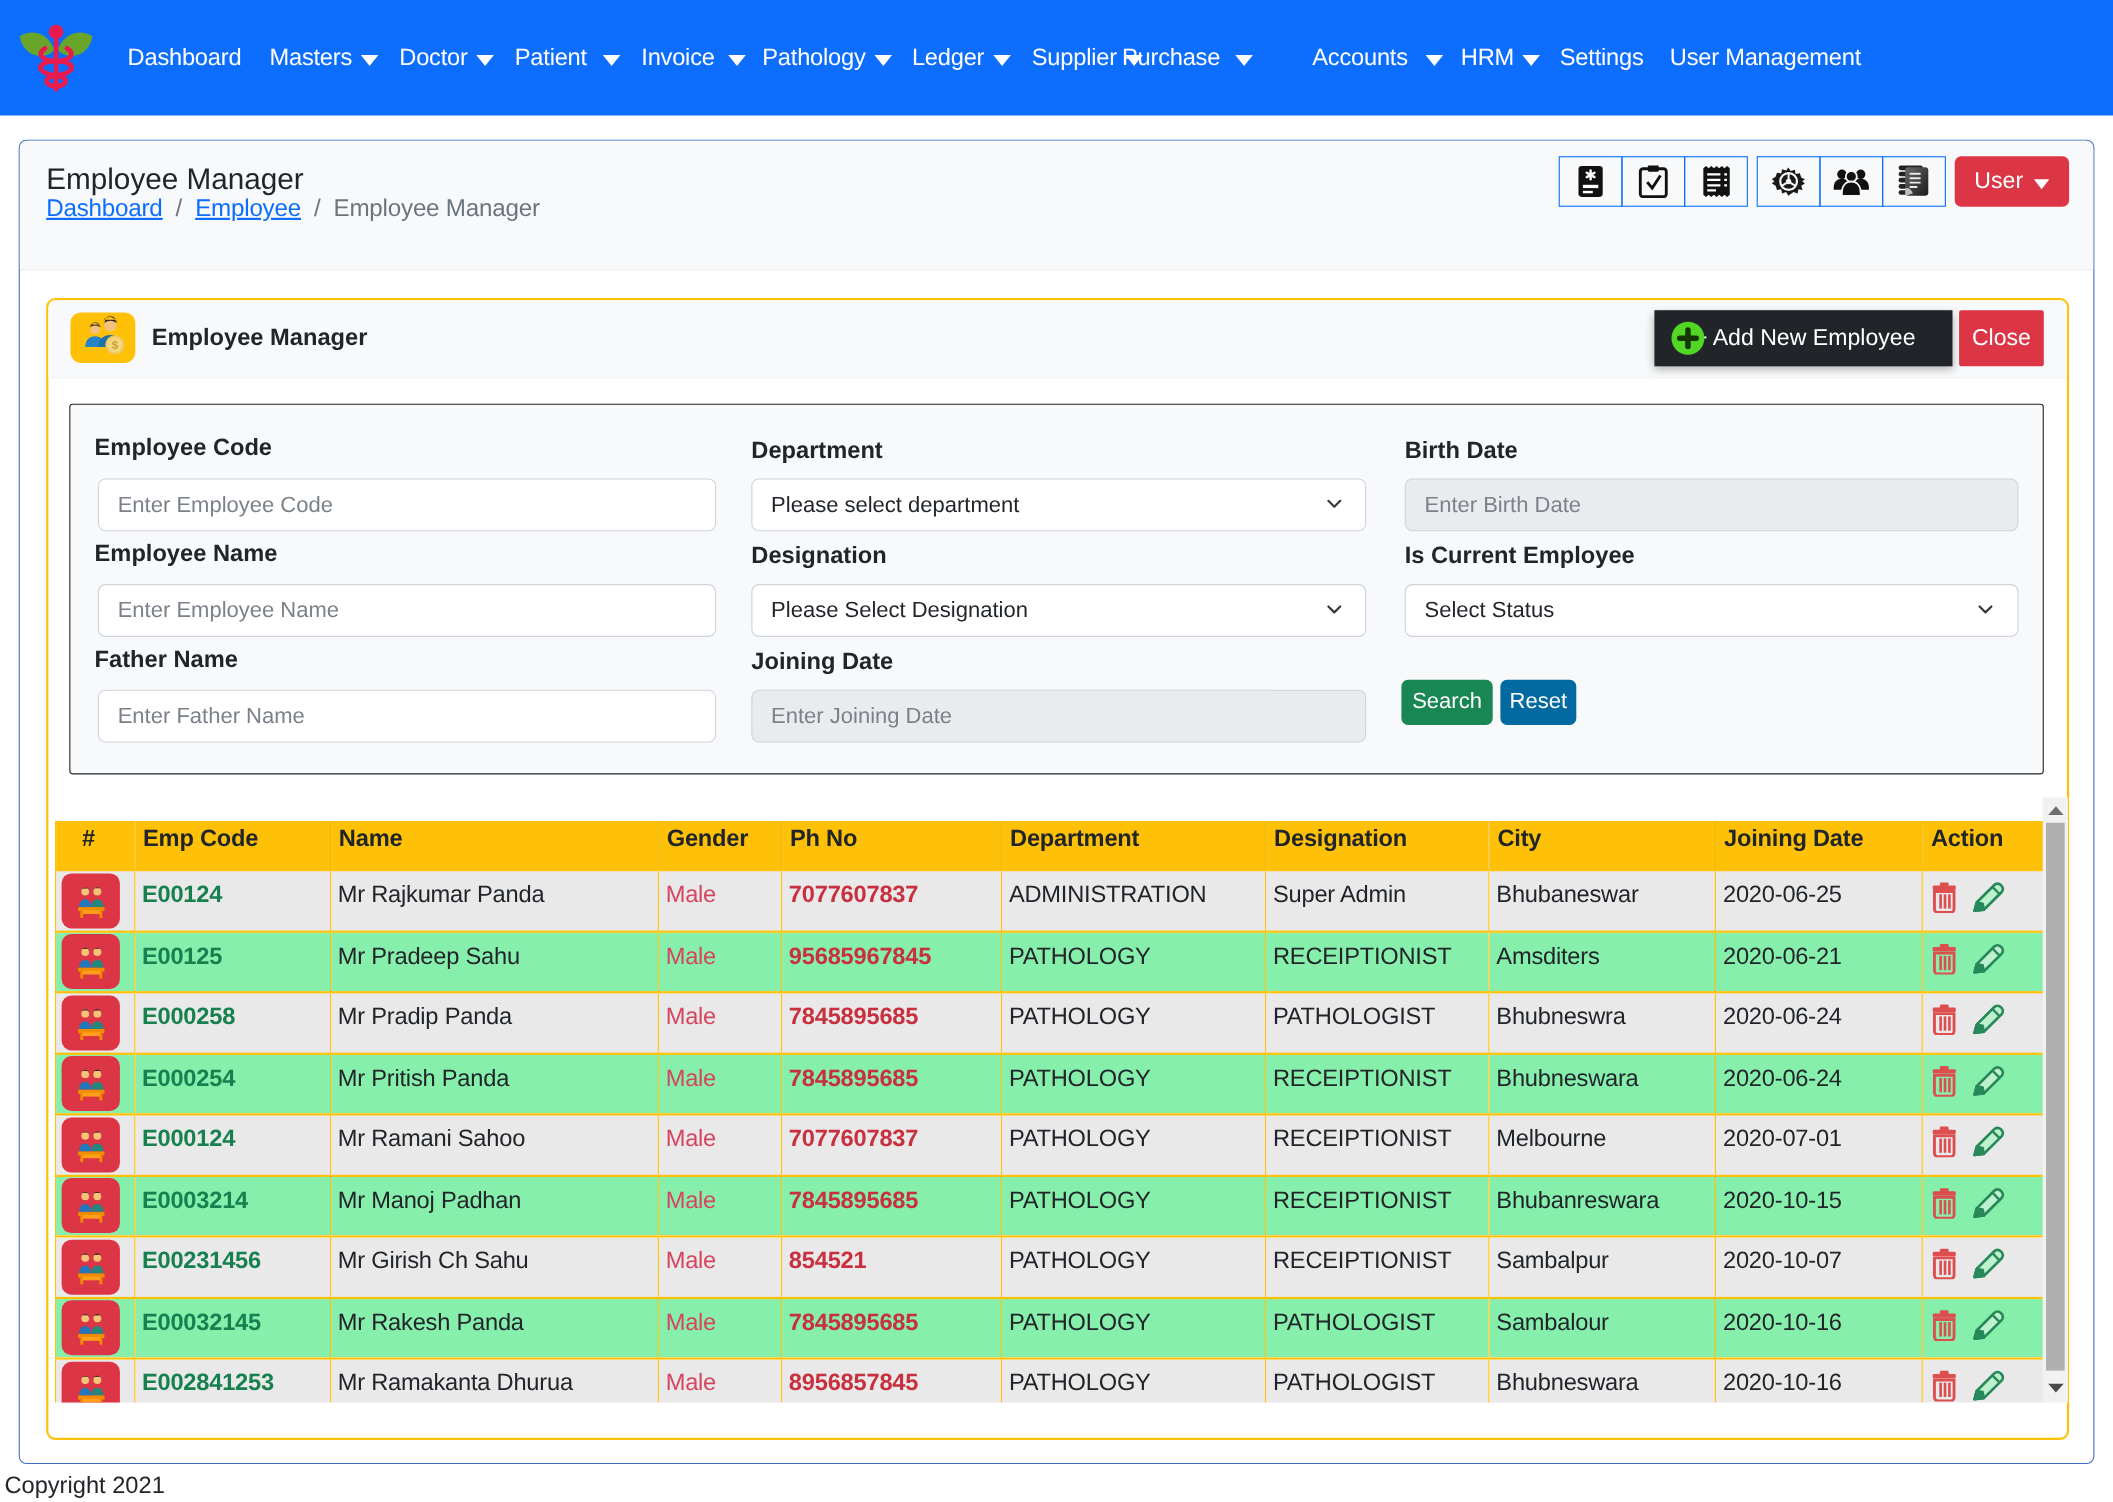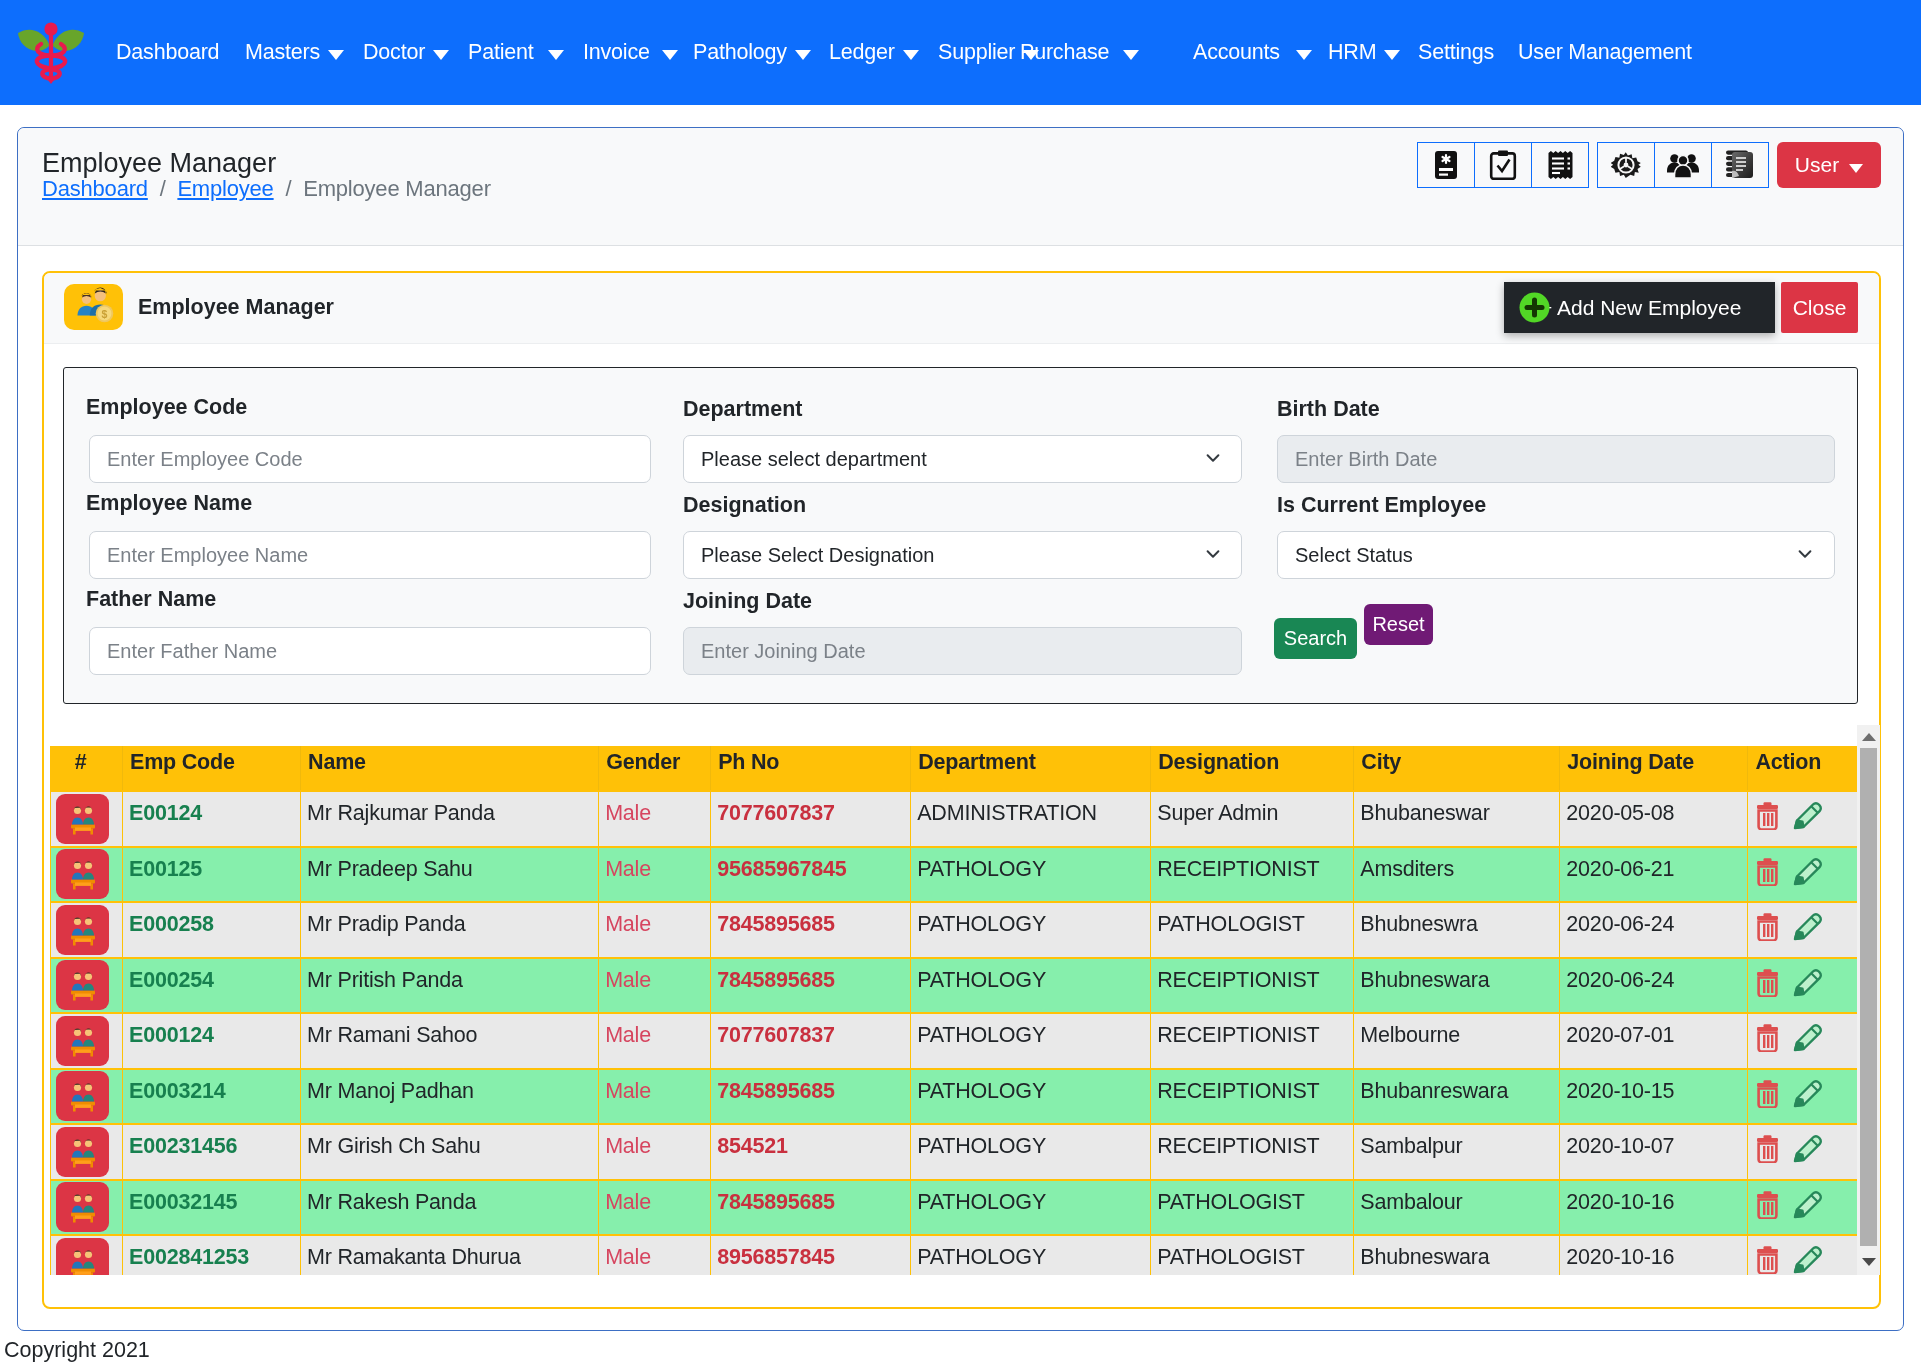--- a/index.html
+++ b/index.html
@@ -34,21 +34,21 @@
 
 
 #fbox { position:absolute; left:19px; top:94px; width:1795px; height:337px; background:#f8f9fa; border:1px solid #212529; border-radius:3px; }
 .flabel { position:absolute; font-size:21.5px; font-weight:bold; color:#212529; white-space:nowrap; letter-spacing:0; }
 .finput { position:absolute; height:48px; background:#fff; border:1px solid #ced4da; border-radius:7px; font-size:20px; color:#7b8188; line-height:46px; padding-left:17px; white-space:nowrap; }
 .fgray { background:#e9ecef; }
 .fsel { color:#212529; }
 .chev { position:absolute; width:18px; height:18px; }
 .btn { position:absolute; height:41px; border-radius:6px; color:#fff; font-size:20px; text-align:center; }
 #searchbtn { left:1210px; top:250px; width:83px; background:#198754; line-height:41px; }
-#resetbtn { left:1300px; top:236px; width:69px; background:#701a75; line-height:41px; }
+#resetbtn { left:1300px; top:250px; width:69px; background:#0369a1; line-height:41px; }
 table { border-collapse:collapse; table-layout:fixed; }
 td, th { overflow:hidden; white-space:nowrap; }
 
 
 #sbar { position:absolute; left:1813px; top:452px; width:23px; height:550px; background:#f1f1f1; }
 #sthumb { position:absolute; left:3px; top:23px; width:17px; height:498px; background:#b0b0b0; }
 .sarrow { position:absolute; left:4.5px; width:0; height:0; border-left:7px solid transparent; border-right:7px solid transparent; }
 
 
 #dtable { border-collapse:collapse; table-layout:fixed; width:1808px; }
@@ -279,21 +279,21 @@
 </svg>
                 </div>
               </td>
 <td class="c-code">E00124</td>
 <td>Mr Rajkumar Panda</td>
 <td class="c-male">Male</td>
 <td class="c-ph">7077607837</td>
 <td>ADMINISTRATION</td>
 <td>Super Admin</td>
 <td>Bhubaneswar</td>
-<td>2020-05-08</td>
+<td>2020-06-25</td>
 <td class="c-act"><svg width="23" height="29" viewBox="0 0 23 29">
                   <g fill="#dd4f4f">
                     <rect x="1" y="4" width="21" height="4" rx="1.2"></rect>
                     <rect x="7.5" y="1.2" width="8" height="3.6" rx="1.2"></rect>
                     <path d="M2.6 9.5 h17.8 v16 a3 3 0 0 1 -3 3 h-11.8 a3 3 0 0 1 -3 -3 z" fill="none" stroke="#dd4f4f" stroke-width="2.6"></path>
                     <rect x="7" y="12" width="2.4" height="13"></rect>
                     <rect x="11" y="12" width="2.4" height="13"></rect>
                     <rect x="15" y="12" width="2.4" height="13"></rect>
                   </g>
                 </svg><svg width="31" height="30" viewBox="0 0 31 30">

